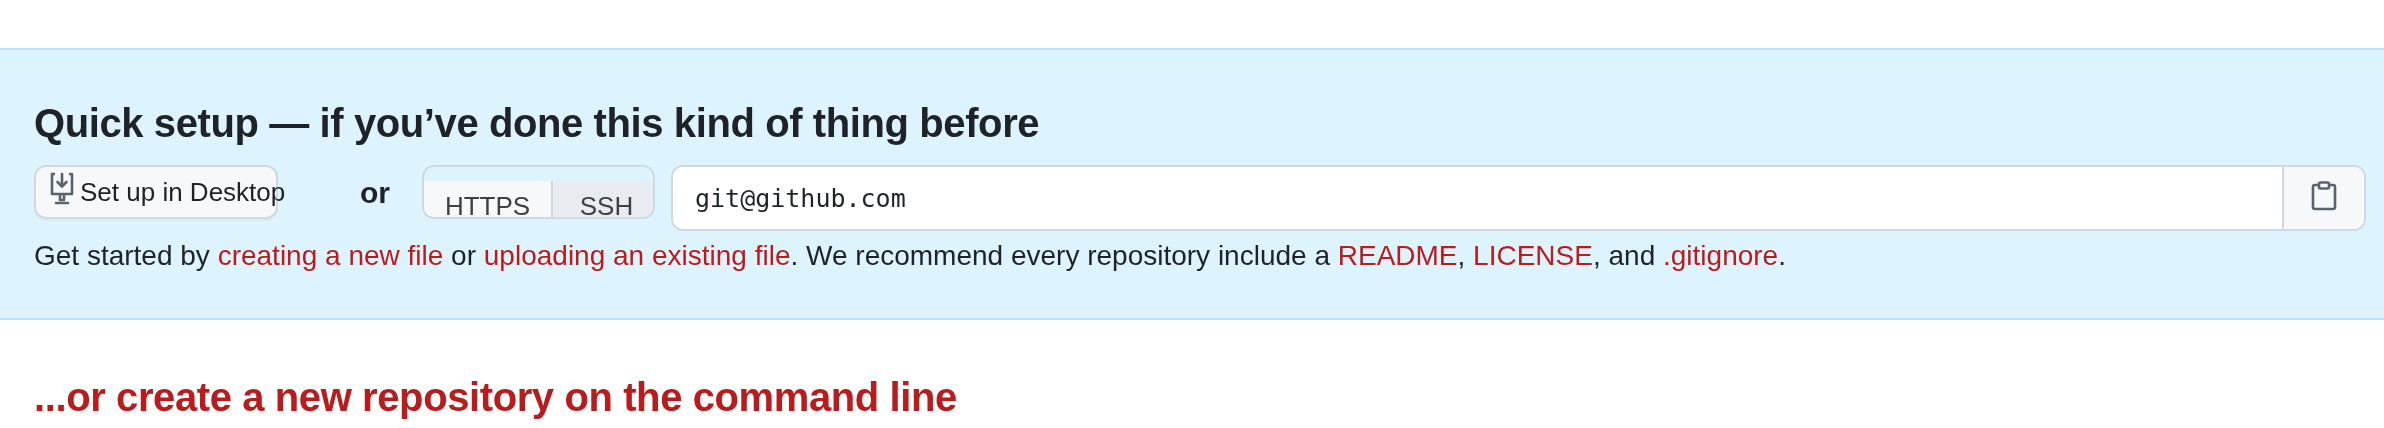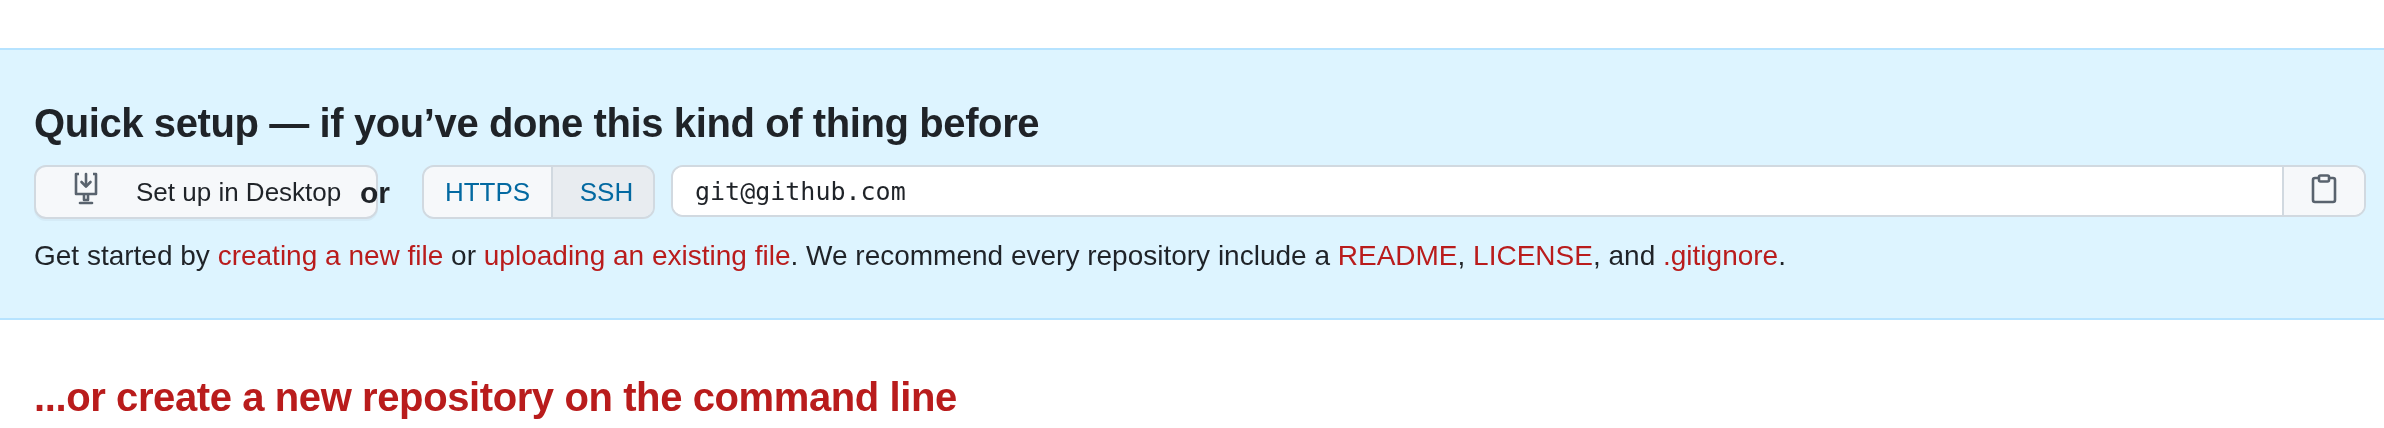--- a/index.html
+++ b/index.html
@@ -21,37 +21,37 @@
     position: absolute; left: 34px; top: 165px; height: 54px;
     width: 2332px;
   }
   .btn {
     position: absolute; top: 0; height: 54px;
     background: #f6f8fa; border: 2px solid #d1d9e0; border-radius: 12px;
     font-size: 26px; color: #1f2328; display: flex; align-items: center;
     white-space: nowrap; cursor: pointer;
     box-shadow: 0 2px 0 rgba(31,35,40,0.04);
   }
-  .btn-desktop { left: 0; width: 344px; padding-left: 38px; gap: 32px; }
+  .btn-desktop { left: 0; width: 244px; padding-left: 14px; }
   .btn-desktop svg { margin-right: 6px; flex: none; }
   .or-label {
     position: absolute; left: 326px; top: 6px; font-size: 30px; font-weight: bold; line-height: 44px;
   }
   .proto-group {
     position: absolute; left: 388px; top: 0; width: 233px; height: 54px;
     border: 2px solid #d1d9e0; border-radius: 12px; overflow: hidden; display: flex;
   }
   .proto {
     height: 100%; display: flex; align-items: center; justify-content: center;
-    font-size: 26px; color: #0369a1; background: #f6f8fa; cursor: pointer;
+    font-size: 26px; color: #404040; background: #f6f8fa; cursor: pointer; margin-top: 14px;
   }
   .proto-https { width: 129px; border-right: 2px solid #d1d9e0; }
   .proto-ssh { flex: 1; background: #e8ecf0; padding-left: 7px; }
   .url-box {
-    position: absolute; left: 637px; top: 0; width: 1695px; height: 52px;
+    position: absolute; left: 637px; top: 0; width: 1695px; height: 66px;
     border: 2px solid #d1d9e0; border-radius: 12px; background: #ffffff; overflow: hidden;
   }
   .url-input {
     position: absolute; left: 0; top: 0; width: 1611px; height: 100%;
     border: none; outline: none; background: #ffffff;
     font-family: "DejaVu Sans Mono", "Liberation Mono", monospace; font-size: 25px; color: #1f2328;
     padding-left: 22px; display: flex; align-items: center; white-space: pre;
   }
   .url-redact { display: inline-block; width: 134px; }
   .copy-btn {

